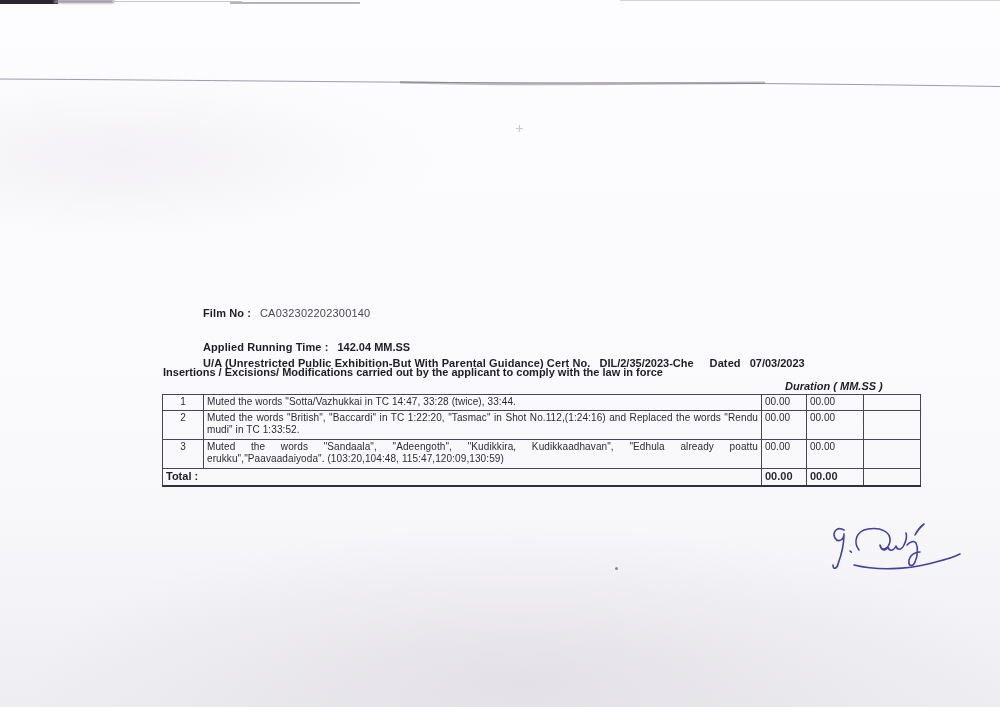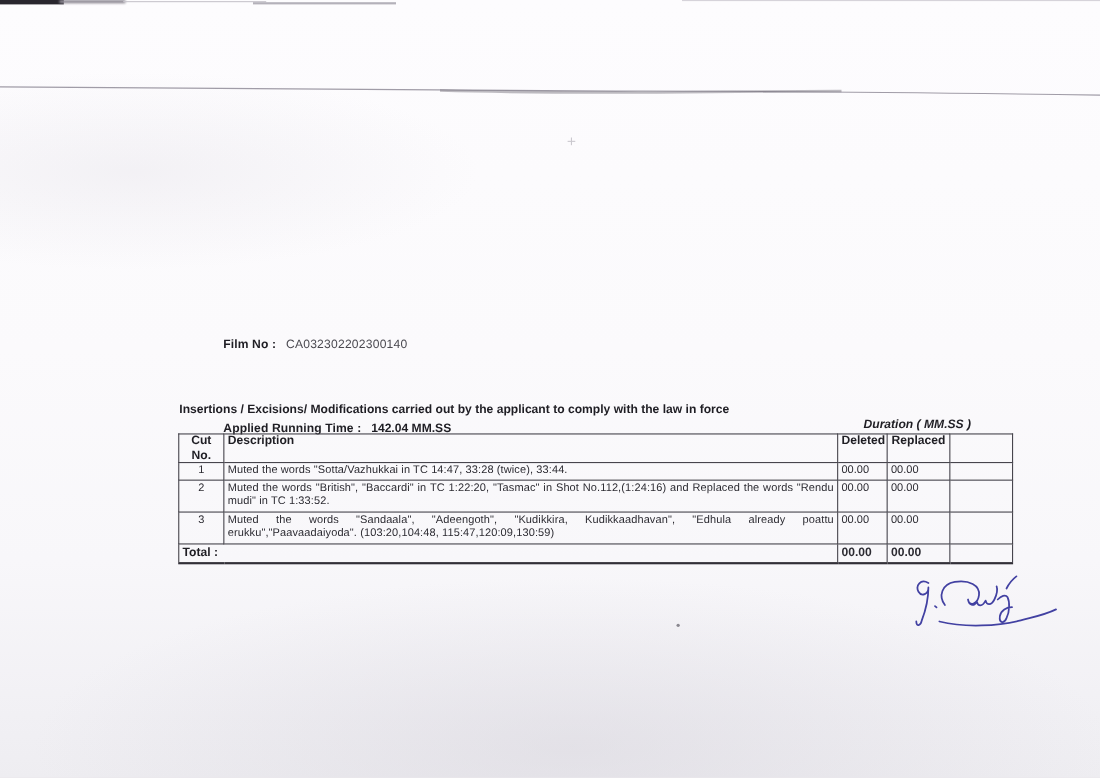--- a/index.html
+++ b/index.html
@@ -32,21 +32,21 @@
   .speck-plus { left:516px; top:125px; width:7px; height:7px; opacity:.5; }
   .speck-plus::before { content:""; position:absolute; left:3px; top:0; width:1px; height:7px; background:#9a97a1; }
   .speck-plus::after  { content:""; position:absolute; left:0; top:3px; width:7px; height:1px; background:#9a97a1; }
   .speck-dot  { left:615px; top:567px; width:3px; height:3px; border-radius:50%; background:#5d5a64; opacity:.7; }
 
   
   .meta-line { position:absolute; left:163px; white-space:nowrap; font-size:11px; line-height:12px;padding-left:40px; }
   .lbl { font-weight:bold; color:#1f1e24; letter-spacing:.1px; }
   .val { font-weight:normal; color:#4a4950; margin-left:9px; letter-spacing:.2px; }
   .val-bold { font-weight:bold; color:#1f1e24; margin-left:9px; } .gap-lg { margin-left:16px; }
-  .m1 { top:307px; } .m2 { top:324px; } .m3 { top:341px;margin-top:43px; } .m4 { top:357px; }
+  .m1 { top:307px; } .m2 { top:324px; } .m3 { top:341px; } .m4 { top:357px; }
 
   .caption-line { position:absolute; top:366px; left:163px; font-size:11px; font-weight:bold; color:#1f1e24; white-space:nowrap; }
   .duration-label { position:absolute; top:380px; left:785px; font-size:11px; font-weight:bold; color:#1f1e24; white-space:nowrap;font-style:italic; }
 
   
   .ctable { position:absolute; left:162px; top:394px; width:758px;
             border-collapse:collapse; table-layout:fixed; font-size:10px; color:#2c2b32; }
   .ctable col.c-cut  { width:41px; }
   .ctable col.c-desc { width:558px; }
   .ctable col.c-del  { width:45px; }
@@ -86,40 +86,36 @@
 
   <div class="speck speck-plus"></div>
   <div class="speck speck-dot"></div>
 
   <div class="meta-line m1">
     <span class="lbl">Film No :</span><span class="val">CA032302202300140</span>
   </div>
   <div class="meta-line m3">
     <span class="lbl">Applied Running Time :</span><span class="val-bold">142.04 MM.SS</span>
   </div>
+  <div class="meta-line m4">
+    <span class="lbl">U/A (Unrestricted Public Exhibition-But With Parental Guidance) Cert No.</span><span class="val-bold">DIL/2/35/2023-Che</span><span class="lbl gap-lg">Dated</span><span class="val-bold">07/03/2023</span>
+  </div>
 
   <div class="caption-line">Insertions / Excisions/ Modifications carried out by the applicant to comply with the  law in force</div>
   <div class="duration-label">Duration ( MM.SS )</div>
 
   <table class="ctable">
     <colgroup>
       <col class="c-cut">
         <col class="c-desc">
         <col class="c-del">
         <col class="c-rep">
         <col class="c-emp">
     </colgroup>
     <tbody>
-        <tr>
-      <th class="th-cut">Cut No.</th>
-      <th class="th-desc">Description</th>
-      <th class="th-del">Deleted</th>
-      <th class="th-rep">Replaced</th>
-      <th class="th-emp"></th>
-    </tr>
     <tr>
       <td class="cell-cut">1</td>
       <td class="cell-desc single">Muted the words "Sotta/Vazhukkai in TC 14:47, 33:28 (twice), 33:44.</td>
       <td class="cell-num">00.00</td>
       <td class="cell-num">00.00</td>
       <td></td>
     </tr>
     <tr class="row-tall">
       <td class="cell-cut">2</td>
       <td class="cell-desc">Muted the words "British", "Baccardi" in TC 1:22:20, "Tasmac" in Shot No.112,(1:24:16) and Replaced the words "Rendu mudi" in TC 1:33:52.</td>

